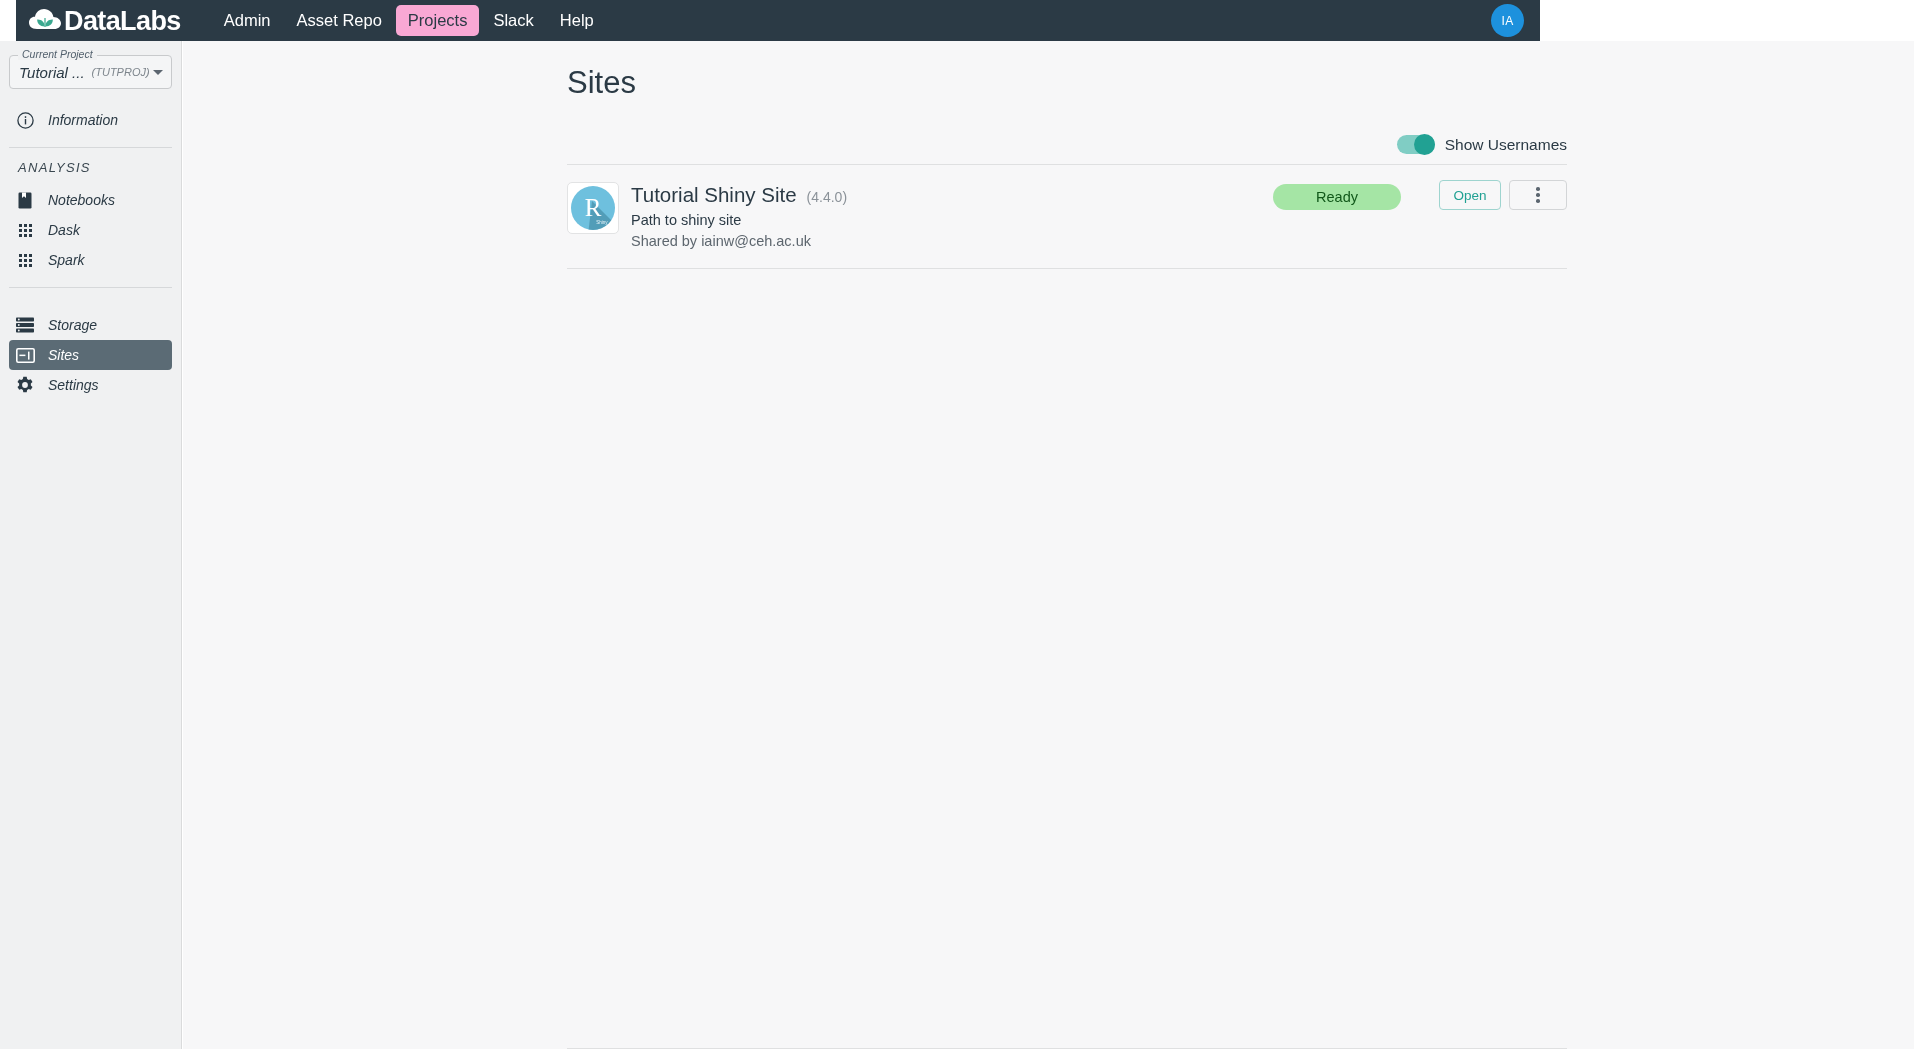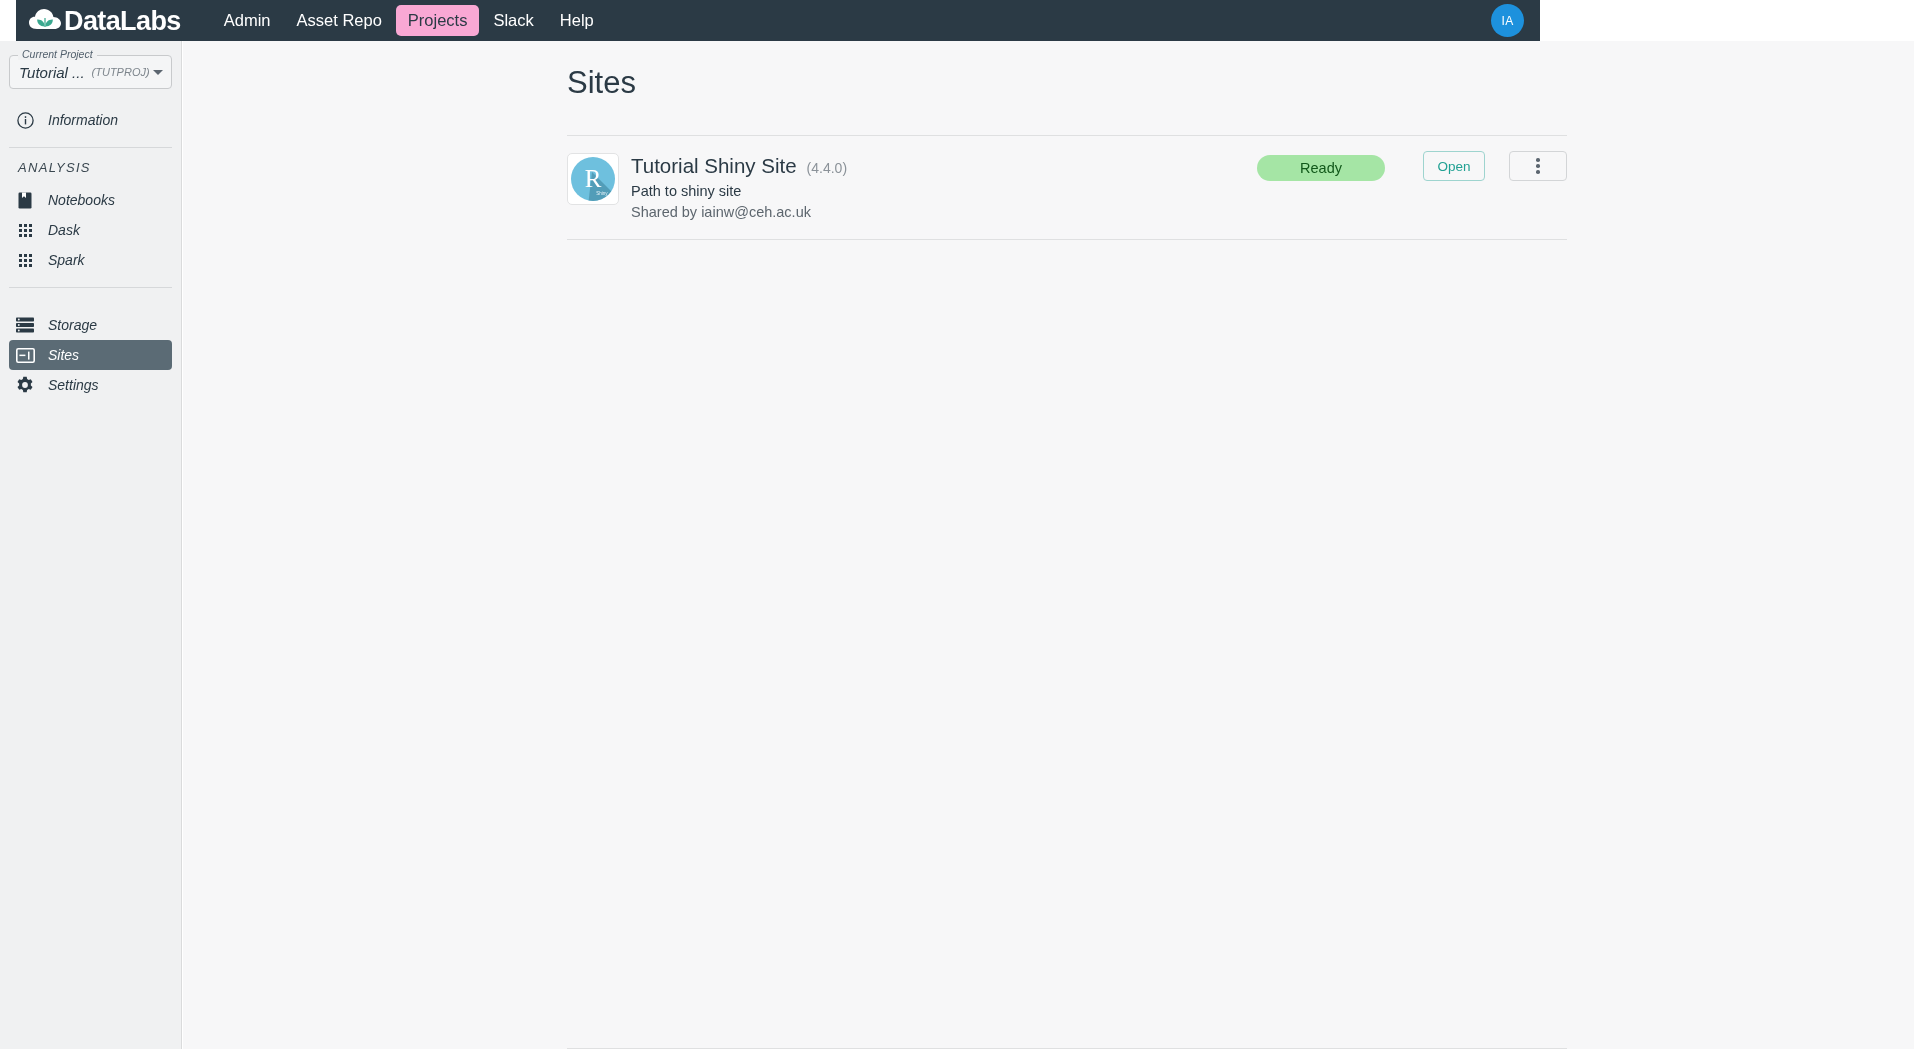--- a/index.html
+++ b/index.html
@@ -235,21 +235,21 @@
   }
   .badge {
     width: 128px; height: 26px;
     border-radius: 14px;
     background: #a5e5a5;
     color: #11581a;
     font-size: 14.5px;
     display: flex; align-items: center; justify-content: center;
     cursor: pointer;
   }
-  .btn-group { display: flex; gap: 24px; padding-left: 28px; }
+  .btn-group { display: flex; gap: 8px; padding-left: 28px; }
   .btn-open {
     width: 62px; height: 30px;
     border: 1px solid #9ed4cf;
     border-radius: 4px;
     background: transparent;
     color: #21a193;
     font-size: 13.5px;
     font-family: inherit;
     cursor: pointer;
   }
@@ -418,20 +418,26 @@
     <span class="side-label">Settings</span>
   </div>
 
 </aside>
 
 <main class="main">
   <div class="content">
 
     <h1 class="page-title">Sites</h1>
 
+    <div class="toggle-row">
+      <span class="switch">
+        <span class="switch-knob"></span>
+      </span>
+      <span class="toggle-label">Show Usernames</span>
+    </div>
 
     <div class="divider"></div>
 
     <div class="site-row">
       <div class="site-icon-wrap">
         <svg width="50" height="50" viewBox="0 0 50 50">
           <defs>
             <clipPath id="cc">
                 <circle cx="25" cy="25" r="22"></circle>
               </clipPath>

